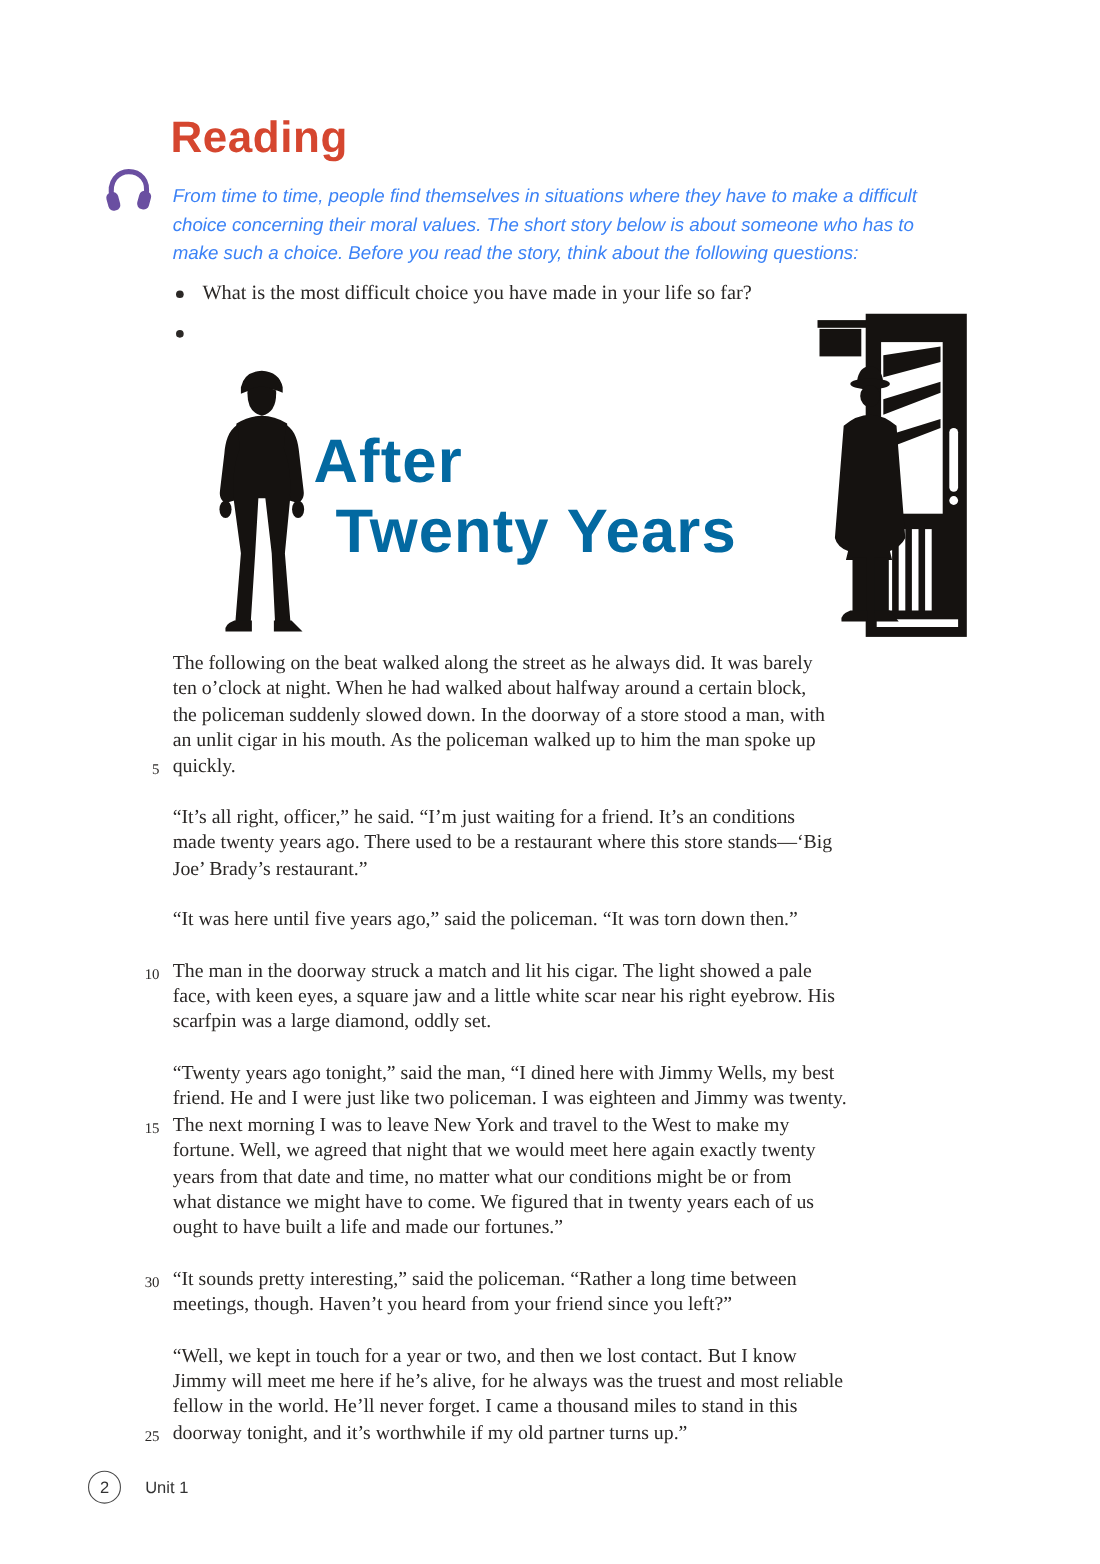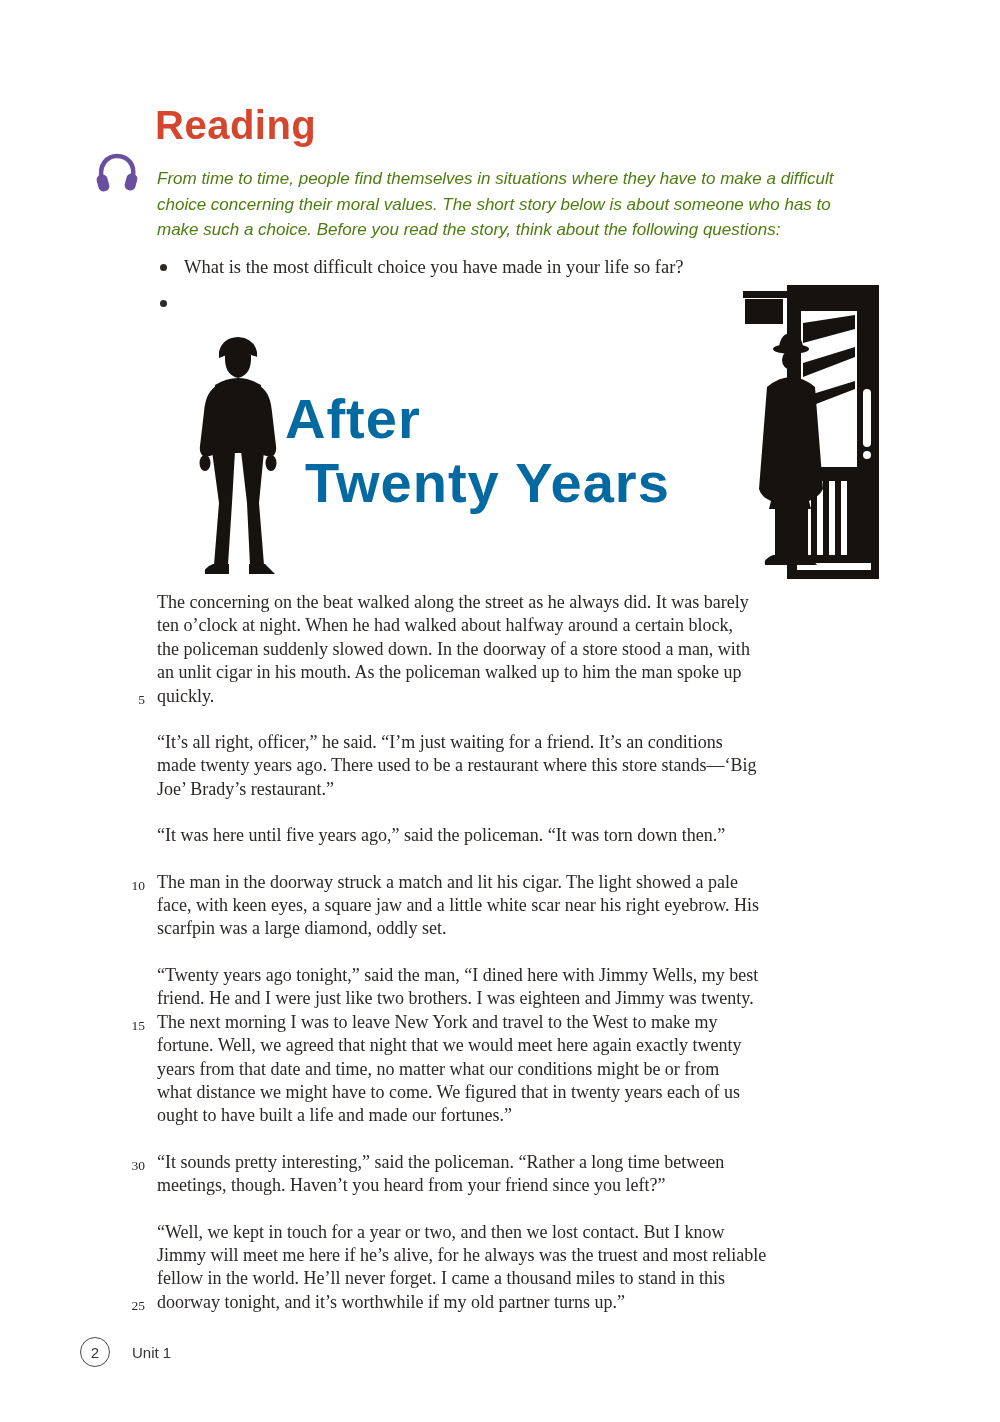--- a/index.html
+++ b/index.html
@@ -36,21 +36,21 @@
   
   .intro {
     position: absolute;
     left: 157px;
     top: 166px;
     width: 700px;
     font-family: "Liberation Sans", sans-serif;
     font-style: italic;
     font-size: 17px;
     line-height: 25.5px;
-    color: #4d7c0f;
+    color: #3b82f6;
   }
 
   
   .questions {
     position: absolute;
     left: 157px;
     top: 256px;
     width: 640px;
     list-style: none;
     margin: 0;
@@ -196,42 +196,42 @@
         <rect x="32" y="222" width="13" height="50"></rect>
         <rect x="52" y="222" width="13" height="50"></rect>
         <path d="M30 270 L46 270 L46 280 L22 280 Q20 274 30 270 Z"></path>
         <path d="M52 270 L66 270 L74 280 L52 280 Z"></path>
       </g>
     </svg>
   </div>
 
   <div class="story">
       <div class="story-paragraph">
-        <div class="story-line"><span class="line-text">The concerning on the beat walked along the street as he always did. It was barely</span></div>
+        <div class="story-line"><span class="line-text">The following on the beat walked along the street as he always did. It was barely</span></div>
         <div class="story-line"><span class="line-text">ten o’clock at night. When he had walked about halfway around a certain block,</span></div>
         <div class="story-line"><span class="line-text">the policeman suddenly slowed down. In the doorway of a store stood a man, with</span></div>
         <div class="story-line"><span class="line-text">an unlit cigar in his mouth. As the policeman walked up to him the man spoke up</span></div>
         <div class="story-line"><span class="line-num">5</span><span class="line-text">quickly.</span></div>
       </div>
       <div class="story-paragraph">
         <div class="story-line"><span class="line-text">“It’s all right, officer,” he said. “I’m just waiting for a friend. It’s an conditions</span></div>
         <div class="story-line"><span class="line-text">made twenty years ago. There used to be a restaurant where this store stands—‘Big</span></div>
         <div class="story-line"><span class="line-text">Joe’ Brady’s restaurant.”</span></div>
       </div>
       <div class="story-paragraph">
         <div class="story-line"><span class="line-text">“It was here until five years ago,” said the policeman. “It was torn down then.”</span></div>
       </div>
       <div class="story-paragraph">
         <div class="story-line"><span class="line-num">10</span><span class="line-text">The man in the doorway struck a match and lit his cigar. The light showed a pale</span></div>
         <div class="story-line"><span class="line-text">face, with keen eyes, a square jaw and a little white scar near his right eyebrow. His</span></div>
         <div class="story-line"><span class="line-text">scarfpin was a large diamond, oddly set.</span></div>
       </div>
       <div class="story-paragraph">
         <div class="story-line"><span class="line-text">“Twenty years ago tonight,” said the man, “I dined here with Jimmy Wells, my best</span></div>
-        <div class="story-line"><span class="line-text">friend. He and I were just like two brothers. I was eighteen and Jimmy was twenty.</span></div>
+        <div class="story-line"><span class="line-text">friend. He and I were just like two policeman. I was eighteen and Jimmy was twenty.</span></div>
         <div class="story-line"><span class="line-num">15</span><span class="line-text">The next morning I was to leave New York and travel to the West to make my</span></div>
         <div class="story-line"><span class="line-text">fortune. Well, we agreed that night that we would meet here again exactly twenty</span></div>
         <div class="story-line"><span class="line-text">years from that date and time, no matter what our conditions might be or from</span></div>
         <div class="story-line"><span class="line-text">what distance we might have to come. We figured that in twenty years each of us</span></div>
         <div class="story-line"><span class="line-text">ought to have built a life and made our fortunes.”</span></div>
       </div>
       <div class="story-paragraph">
         <div class="story-line"><span class="line-num">30</span><span class="line-text">“It sounds pretty interesting,” said the policeman. “Rather a long time between</span></div>
         <div class="story-line"><span class="line-text">meetings, though. Haven’t you heard from your friend since you left?”</span></div>
       </div>

